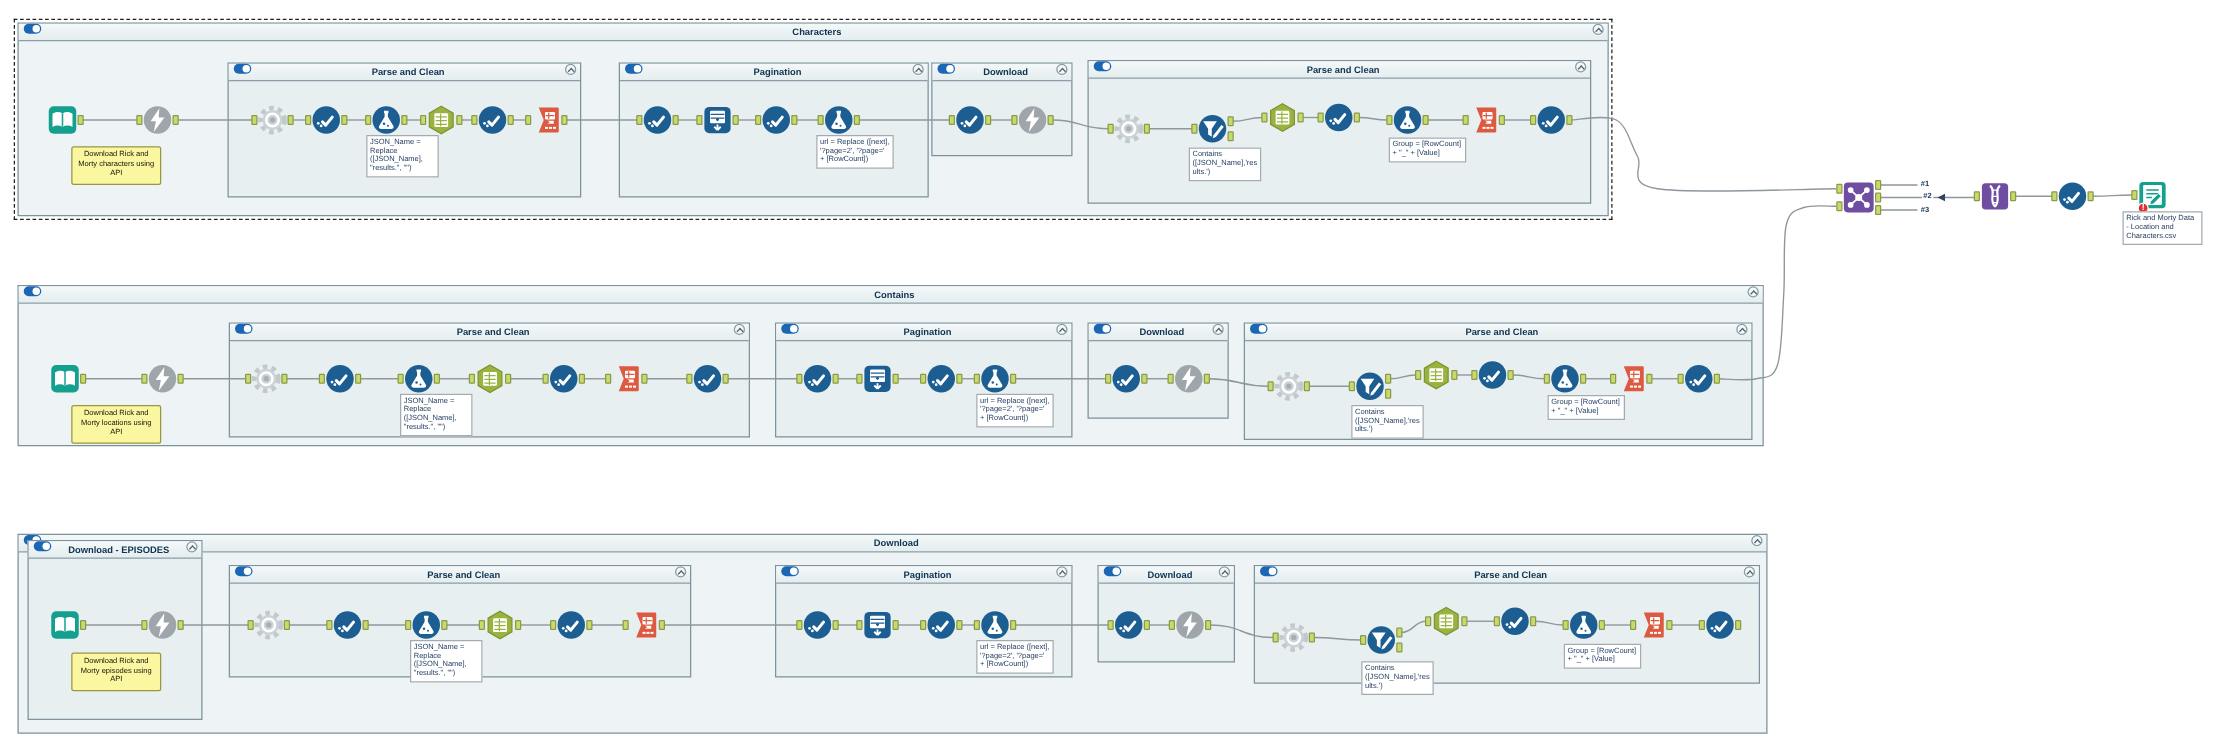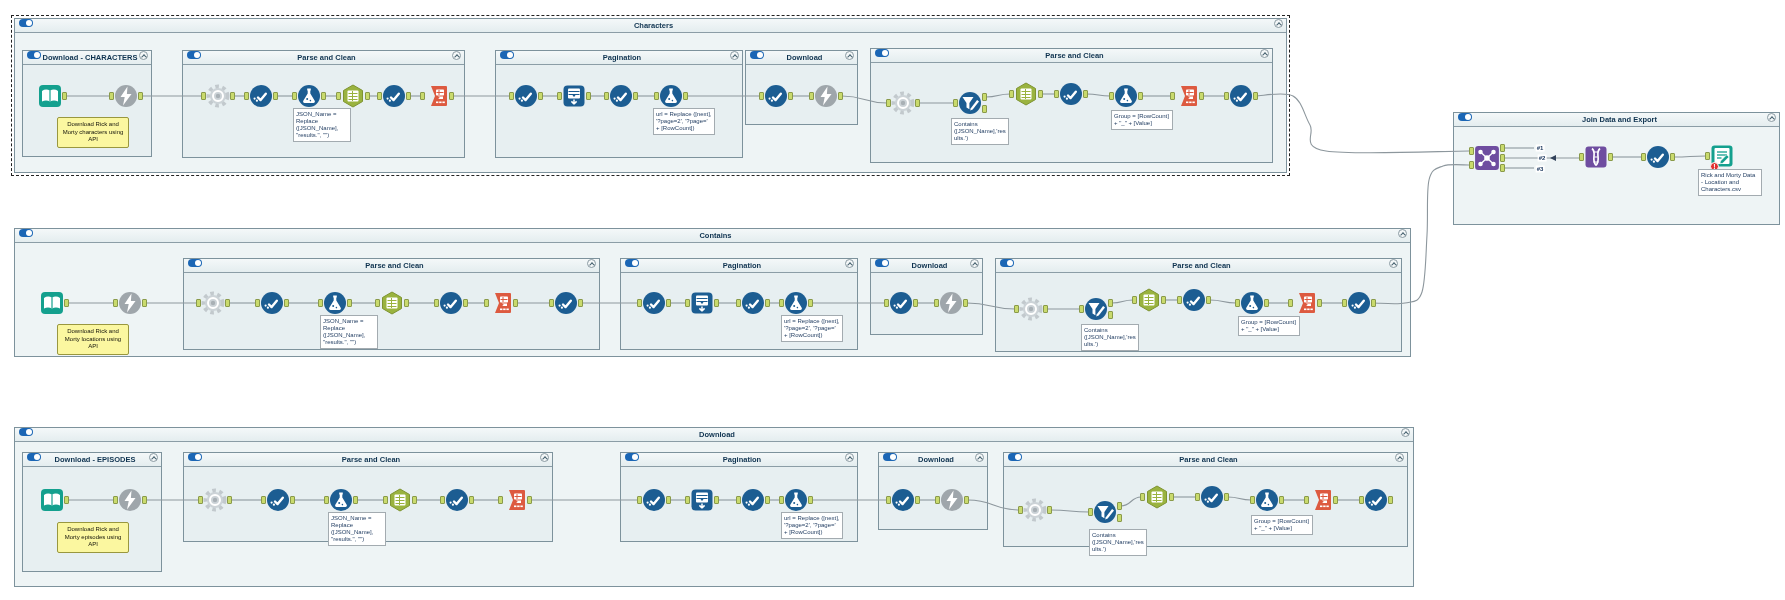--- a/index.html
+++ b/index.html
@@ -37,27 +37,20 @@
 <body>
 
 <div id="canvas">
     <div class="container outer selected" style="left: 14px; top: 18px; width: 1273px; height: 155px;">
       <div class="tbar">
         <span class="toggle"></span>
         <span class="tlabel">Characters</span>
         <span class="collapse"></span>
       </div>
     </div>
-    <div class="container" style="left: 22px; top: 50px; width: 130px; height: 107px;">
-      <div class="tbar">
-        <span class="toggle"></span>
-        <span class="tlabel">Download - CHARACTERS</span>
-        <span class="collapse"></span>
-      </div>
-    </div>
     <div class="container" style="left: 182px; top: 50px; width: 283px; height: 108px;">
       <div class="tbar">
         <span class="toggle"></span>
         <span class="tlabel">Parse and Clean</span>
         <span class="collapse"></span>
       </div>
     </div>
     <div class="container" style="left: 495px; top: 50px; width: 248px; height: 108px;">
       <div class="tbar">
         <span class="toggle"></span>
@@ -114,21 +107,21 @@
         <span class="collapse"></span>
       </div>
     </div>
     <div class="container outer" style="left: 14px; top: 427px; width: 1400px; height: 160px;">
       <div class="tbar">
         <span class="toggle"></span>
         <span class="tlabel">Download</span>
         <span class="collapse"></span>
       </div>
     </div>
-    <div class="container" style="left: 22px; top: 452px; width: 140px; height: 120px;">
+    <div class="container" style="left: 22px; top: 432px; width: 140px; height: 144px;">
       <div class="tbar">
         <span class="toggle"></span>
         <span class="tlabel">Download - EPISODES</span>
         <span class="collapse"></span>
       </div>
     </div>
     <div class="container" style="left: 183px; top: 452px; width: 370px; height: 90px;">
       <div class="tbar">
         <span class="toggle"></span>
         <span class="tlabel">Parse and Clean</span>
@@ -146,27 +139,20 @@
       <div class="tbar">
         <span class="toggle"></span>
         <span class="tlabel">Download</span>
         <span class="collapse"></span>
       </div>
     </div>
     <div class="container" style="left: 1003px; top: 452px; width: 405px; height: 95px;">
       <div class="tbar">
         <span class="toggle"></span>
         <span class="tlabel">Parse and Clean</span>
-        <span class="collapse"></span>
-      </div>
-    </div>
-    <div class="container outer" style="left: 1453px; top: 112px; width: 327px; height: 113px;">
-      <div class="tbar">
-        <span class="toggle"></span>
-        <span class="tlabel">Join Data and Export</span>
         <span class="collapse"></span>
       </div>
     </div>
     <svg class="wires" width="1785" height="600">
       <path d="M66 96 L110 96" fill="none" stroke="#8d979d" stroke-width="1.1"></path>
       <path d="M142 96 L202 96" fill="none" stroke="#8d979d" stroke-width="1.1"></path>
       <path d="M234 96 L245 96" fill="none" stroke="#8d979d" stroke-width="1.1"></path>
       <path d="M277 96 L293 96" fill="none" stroke="#8d979d" stroke-width="1.1"></path>
       <path d="M325 96 L337 96" fill="none" stroke="#8d979d" stroke-width="1.1"></path>
       <path d="M369 96 L378 96" fill="none" stroke="#8d979d" stroke-width="1.1"></path>

